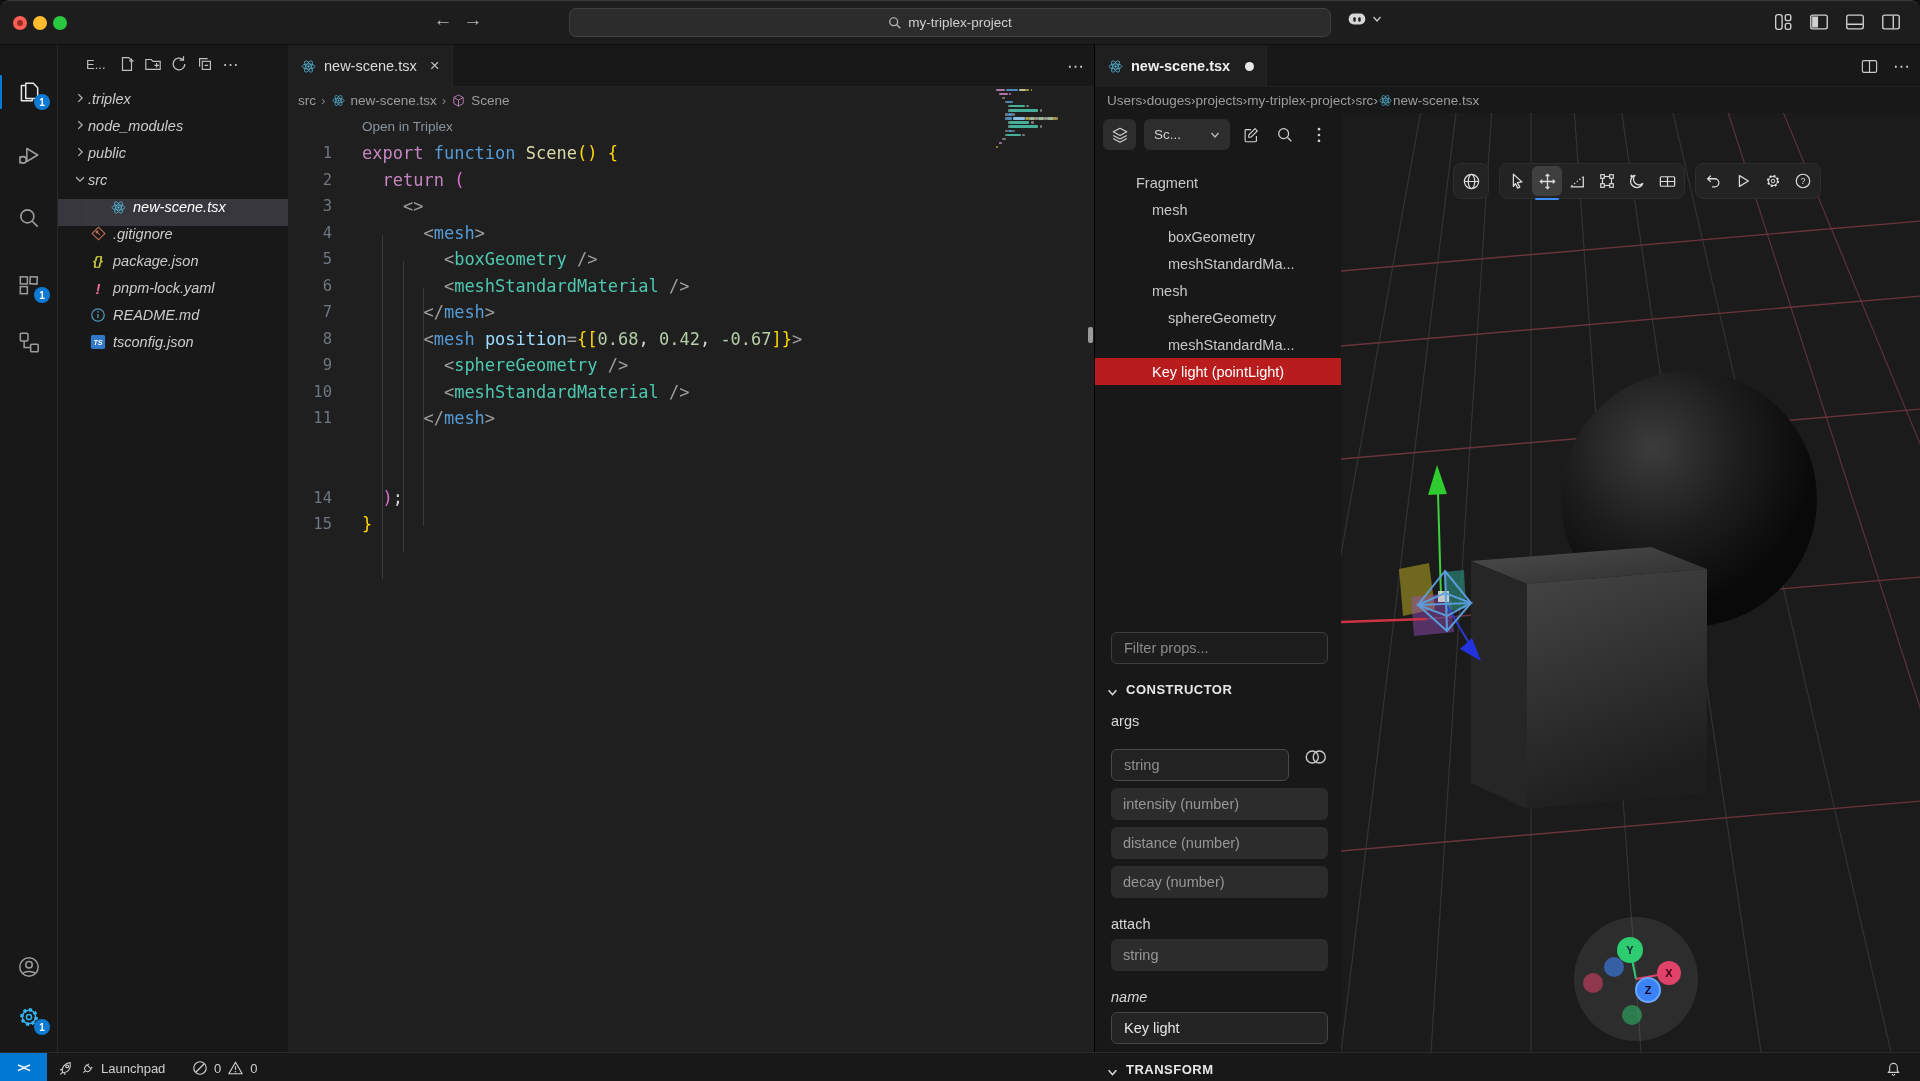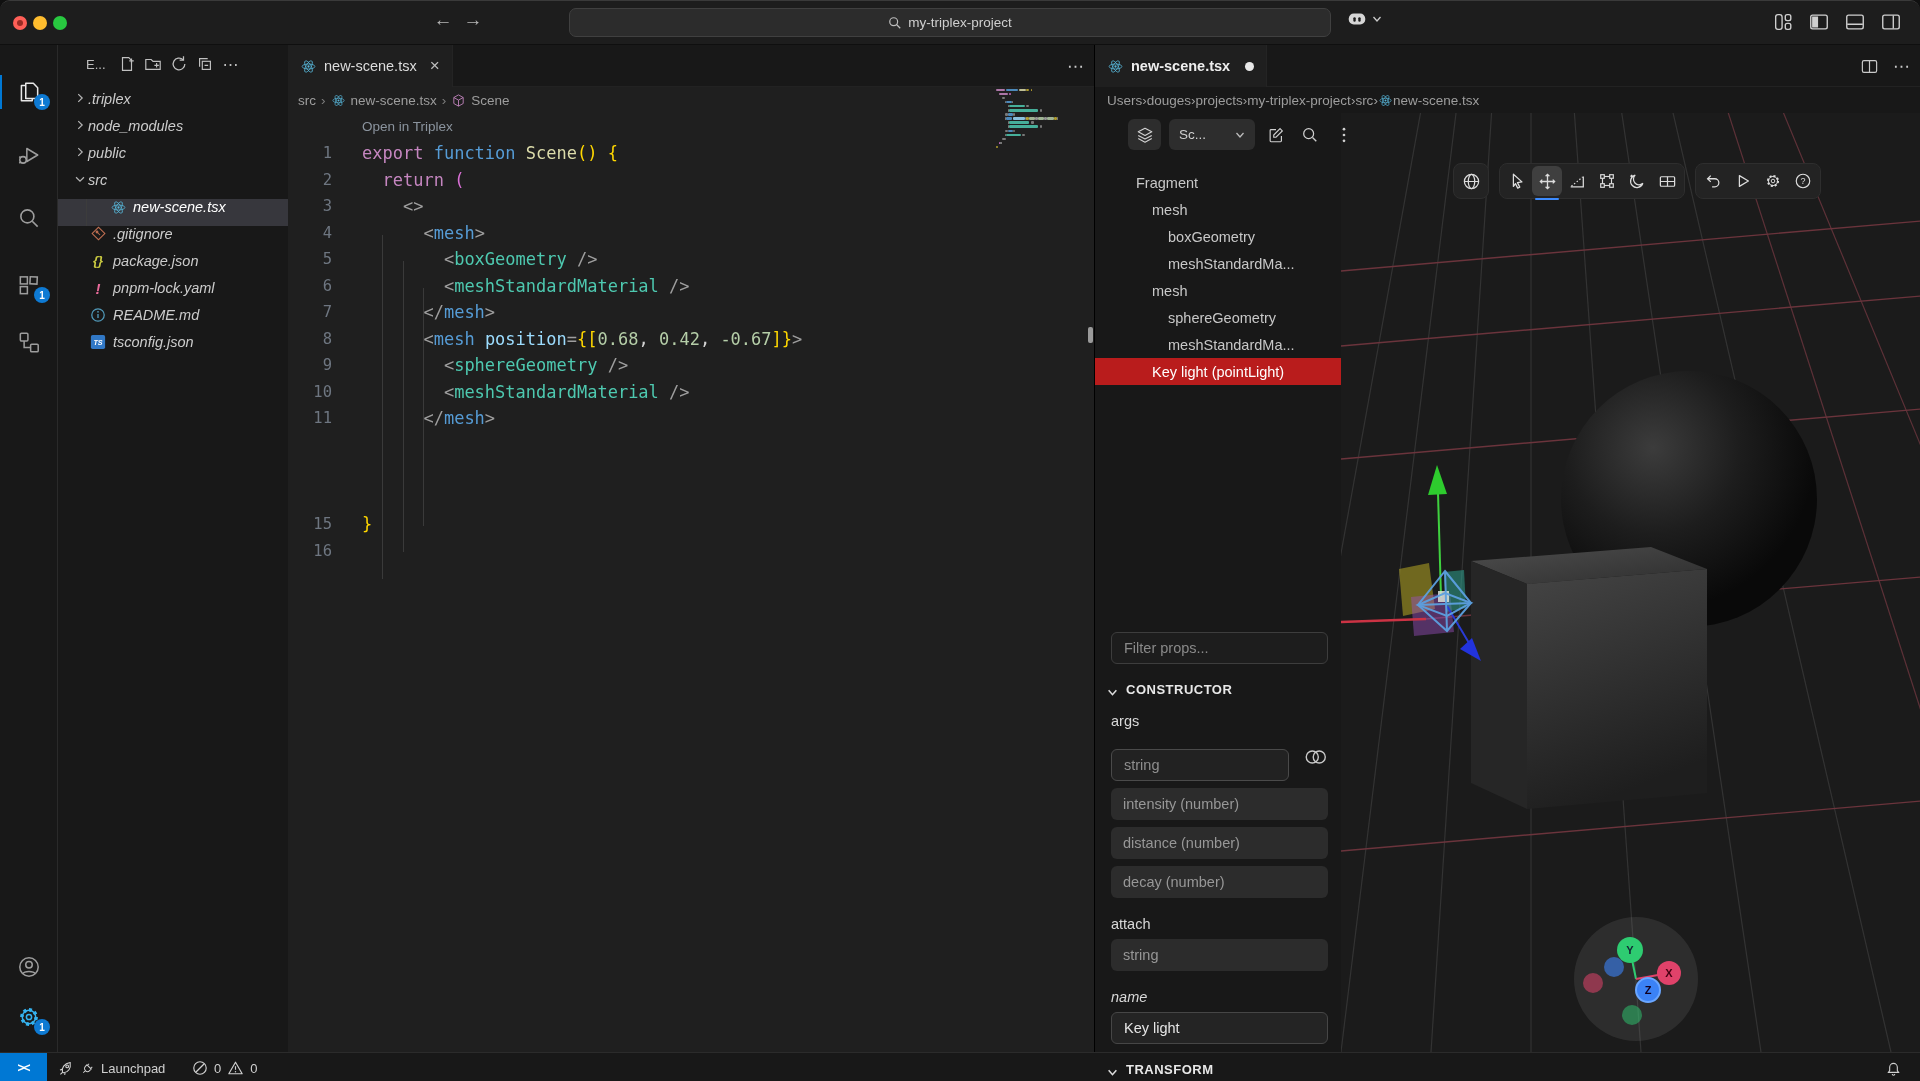--- a/index.html
+++ b/index.html
@@ -70,21 +70,21 @@
   .minimap { position:absolute; left:708px; top:44px; width:70px; height:140px; }
   .mbar { position:absolute; height:2.3px; border-radius:1px; opacity:.85; }
   .sash-handle { position:absolute; left:800px; top:282px; width:5px; height:16px; background:#9a9a9a; border-radius:2px; }
 
   
   .rpanel { position:absolute; left:1094px; top:44px; width:826px; height:1007px; background:#181818; border-left:1px solid #000; }
   .rp-tabbar { position:absolute; left:0; top:0; right:0; height:42px; background:#181818; border-bottom:1px solid #222; }
   .rp-crumbs { position:absolute; left:0; top:42px; right:0; height:26px; display:flex; align-items:center; padding-left:12px;
     color:#9d9d9d; font-size:13.5px; }
   .leftcol { position:absolute; left:0; top:68px; width:246px; bottom:0; background:#181818; z-index:3; }
-  .lc-toolbar { position:absolute; left:8px; top:6px; display:flex; align-items:center; gap:8px;margin-left:25px; }
+  .lc-toolbar { position:absolute; left:8px; top:6px; display:flex; align-items:center; gap:8px; }
   .lc-btn { height:31px; background:#2d2d2d; border-radius:6px; display:flex; align-items:center; justify-content:center; color:#d0d0d0; }
   .lc-plain { color:#cfcfcf; display:flex; align-items:center; justify-content:center; width:26px; height:30px; }
   .stree { position:absolute; left:0; top:56px; width:246px; }
   .srow { height:27px; display:flex; align-items:center; color:#c8c8c8; font-size:14.5px; }
   .srow.selected { background:#b91c1c; color:#fff; }
   .props { position:absolute; left:0; top:507px; width:246px; color:#d8d8d8; }
   .pinput { margin:12px 13px 0 16px; height:32px; border-radius:6px; display:flex; align-items:center; padding:0 12px; font-size:14.5px; }
   .pinput.ghost { background:#1d1d1d; border:1px solid #3d3d3d; color:#8a8a8a; }
   .pinput.bordered { background:#222; border:1px solid #4a4a4a; color:#8f8f8f; }
   .pinput.filled { background:#2c2c2c; color:#979797; }
@@ -460,27 +460,27 @@
           <span class="txt"><span class="tk-d">        </span><span class="tk-pu">&lt;</span><span class="tk-comp">sphereGeometry</span><span class="tk-d"> </span><span class="tk-pu">/&gt;</span></span>
         </div>
         <div class="cline" style="top: 265.5px;">
           <span class="num">10</span>
           <span class="txt"><span class="tk-d">        </span><span class="tk-pu">&lt;</span><span class="tk-comp">meshStandardMaterial</span><span class="tk-d"> </span><span class="tk-pu">/&gt;</span></span>
         </div>
         <div class="cline" style="top: 292px;">
           <span class="num">11</span>
           <span class="txt"><span class="tk-d">      </span><span class="tk-pu">&lt;/</span><span class="tk-tag">mesh</span><span class="tk-pu">&gt;</span></span>
         </div>
+        <div class="cline" style="top: 371.5px;">
+          <span class="num">14</span>
+          <span class="txt"><span class="tk-d">  </span><span class="tk-p">)</span><span class="tk-d">;</span></span>
+        </div>
         <div class="cline" style="top: 398px;">
           <span class="num">15</span>
           <span class="txt"><span class="tk-br">}</span></span>
-        </div>
-        <div class="cline" style="top: 424.5px;">
-          <span class="num">16</span>
-          <span class="txt"></span>
         </div>
       </div>
     <div class="minimap" id="minimap">
         <div class="mbar" style="left: 0px; top: 0px; width: 8.7px; background: rgb(197, 134, 192);"></div>
         <div class="mbar" style="left: 10.15px; top: 0px; width: 11.6px; background: rgb(86, 156, 214);"></div>
         <div class="mbar" style="left: 23.2px; top: 0px; width: 7.25px; background: rgb(220, 220, 170);"></div>
         <div class="mbar" style="left: 30.45px; top: 0px; width: 2.9px; background: rgb(200, 176, 48);"></div>
         <div class="mbar" style="left: 34.8px; top: 0px; width: 1.5px; background: rgb(200, 176, 48);"></div>
         <div class="mbar" style="left: 2.9px; top: 4.05px; width: 8.7px; background: rgb(197, 134, 192);"></div>
         <div class="mbar" style="left: 13.05px; top: 4.05px; width: 1.5px; background: rgb(218, 112, 214);"></div>

